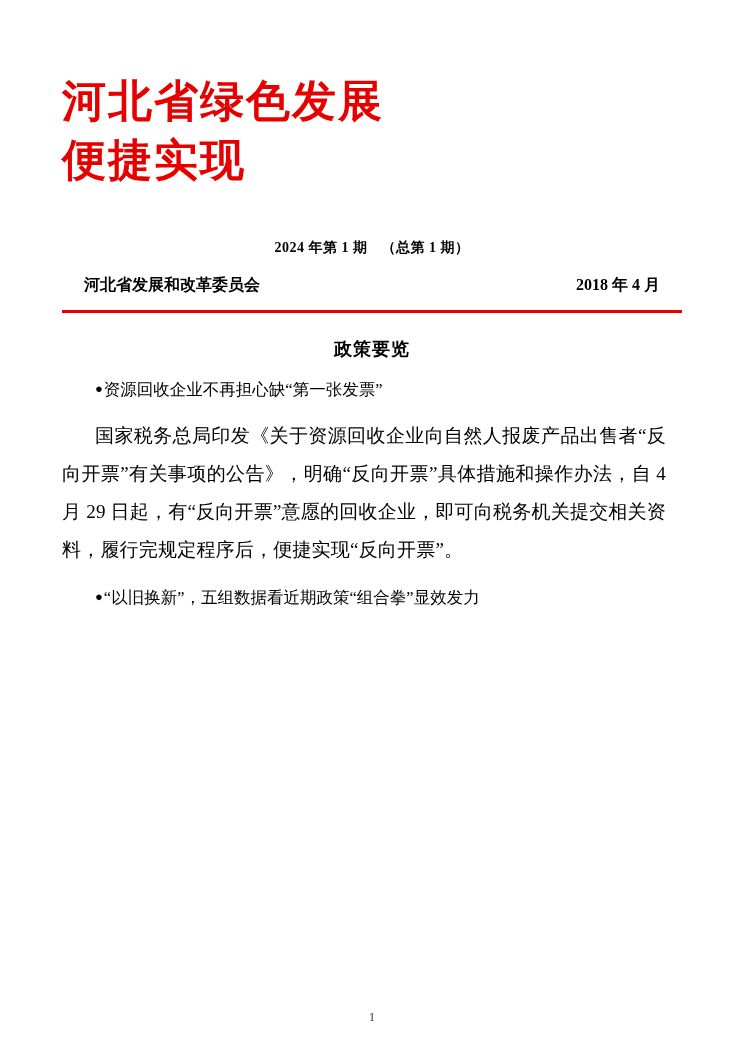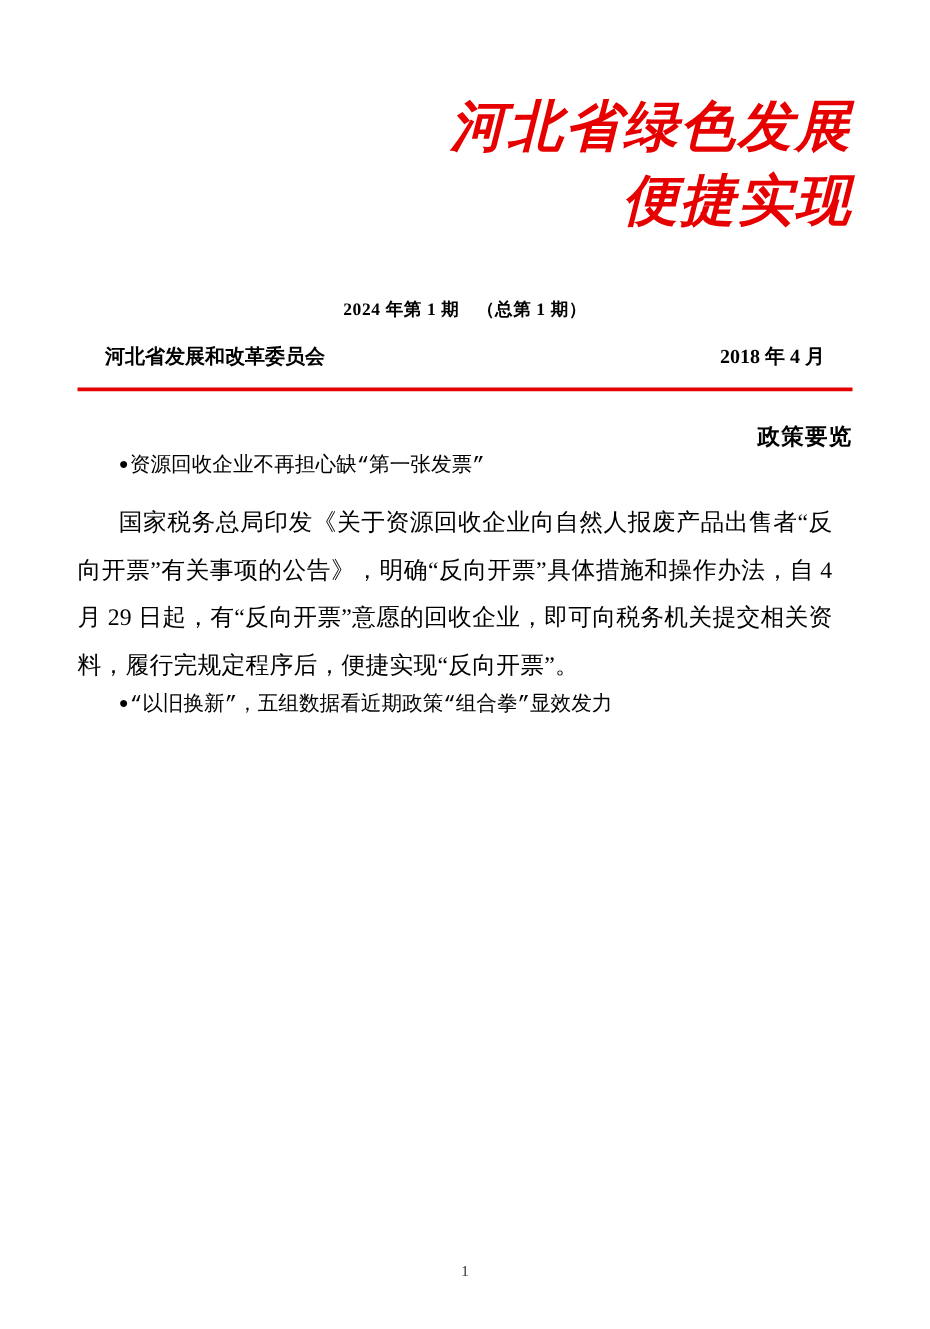--- a/index.html
+++ b/index.html
@@ -16,29 +16,28 @@
     overflow: hidden;
   }
   .page {
     width: 744px;
     height: 1063px;
     box-sizing: border-box;
     padding: 0 62px;
     position: relative;
   }
   .masthead {
-    text-align: right;
+    text-align: left;
     color: #e60000;
     font-family: "Liberation Serif", "DejaVu Serif", serif;
     font-weight: bold;
     font-size: 44px;
     line-height: 1.35;
     letter-spacing: 2px;
     padding-top: 72px;
-    font-style: italic;
   }
   .masthead .line2 {
     display: block;
   }
   .issue-line {
     text-align: center;
     font-weight: bold;
     font-size: 14px;
     margin-top: 48px;
     letter-spacing: 0.5px;
@@ -56,31 +55,31 @@
     font-weight: bold;
     font-size: 16px;
   }
   .rule {
     margin-top: 14px;
     height: 3px;
     background: #e60000;
     width: 100%;
   }
   .section-title {
-    text-align: right;
+    text-align: center;
     font-weight: bold;
     font-size: 18px;
     margin-top: 24px;
     letter-spacing: 1px;
   }
   .bullet-item {
+    margin-top: 17px;
     font-size: 16.5px;
     line-height: 1.5;
     text-indent: 33px;
-    font-family: Liberation Mono, monospace;
   }
   .bullet-dot {
     font-size: 13px;
     vertical-align: 2px;
     margin-right: 1px;
   }
   p.body-para {
     margin: 14px 16px 0 0;
     font-size: 19px;
     line-height: 2.0;

